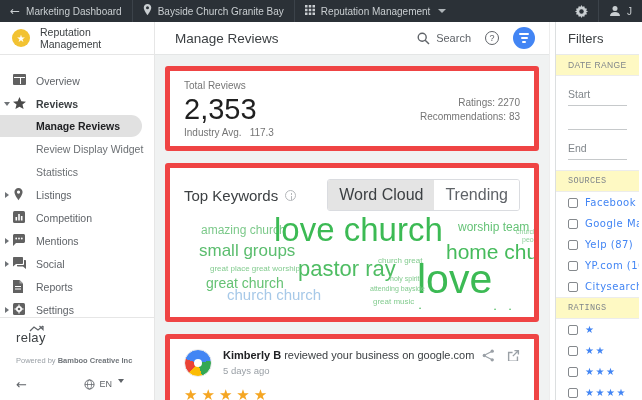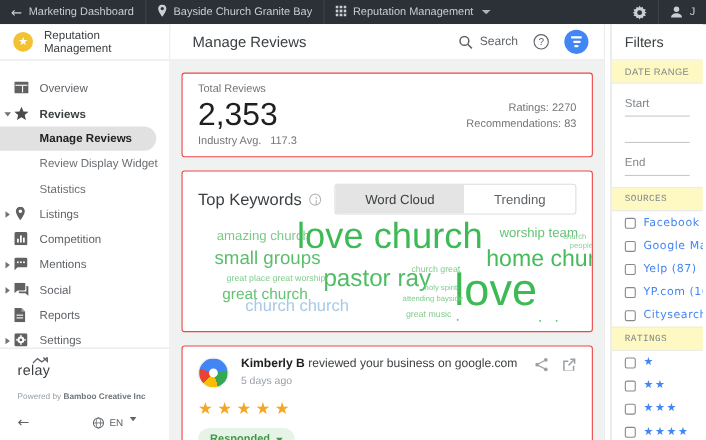--- a/index.html
+++ b/index.html
@@ -55,40 +55,40 @@
   .mh-right { margin-left:auto; display:flex; align-items:center; gap:14px; }
   .search { display:flex; align-items:center; gap:6px; cursor:pointer; }
   .search-label { font-size:11px; color:#5f6368; }
   .help-ic { width:14px; height:14px; border:1.2px solid #5f6368; border-radius:50%; display:flex; align-items:center; justify-content:center; color:#5f6368; font-size:9px; cursor:pointer; }
   .help-ic::after { content:"?"; }
   .filter-btn { width:22px; height:22px; border-radius:50%; background:#4285f4; display:flex; flex-direction:column; align-items:center; justify-content:center; gap:2px; cursor:pointer; }
   .filter-btn i { display:block; height:2px; background:#fff; border-radius:1px; }
   .fb1{width:10px;} .fb2{width:7px;} .fb3{width:4px;}
 
   .content { flex:1; padding:11px 10px; overflow:hidden; }
-  .card { background:#fff; border:1px solid #ef4444; border-radius:3px; }
+  .card { background:#fff; border:5px solid #ef4444; border-radius:3px; }
 
   
   .card-stats { padding:9px 14px 8px; margin-bottom:12px; }
   .stat-title { font-size:10px; color:#757575; }
   .stat-row { display:flex; align-items:center; justify-content:space-between; margin-top:2px; }
   .stat-big { font-size:29px; color:#1f1f1f; }
   .stat-side { text-align:right; font-size:10px; color:#757575; line-height:14px; }
   .stat-avg { font-size:10px; color:#757575; margin-top:1px; }
   .stat-avg span + span { margin-left:8px; }
 
   
   .card-kw { margin-bottom:12px; }
   .kw-head { display:flex; align-items:center; padding:11px 14px 0; }
   .kw-title { font-size:15px; color:#3c4043; }
   .info-ic { width:11px; height:11px; border:1px solid #b5b8bb; border-radius:50%; margin-left:7px; position:relative; }
   .info-ic::after { content:""; position:absolute; left:4.5px; top:2px; width:1.5px; height:2px; background:#b5b8bb; }
   .info-ic::before { content:""; position:absolute; left:4.5px; top:5px; width:1.5px; height:4px; background:#b5b8bb; }
   .kw-toggle { margin-left:auto; display:flex; border:1px solid #dadce0; border-radius:3px; overflow:hidden; }
-  .kw-toggle > div { font-size:12px; color:#5f6368; padding:6px 27px; cursor:pointer; background:#fff; }
+  .kw-toggle > div { font-size:16px; color:#5f6368; padding:6px 11px; cursor:pointer; background:#fff; }
   .kw-toggle > div.on { background:#e4e4e4; color:#3c4043; }
   .cloud { position:relative; height:104px; margin-top:2px; overflow:hidden; }
   .cloud-word { position:absolute; white-space:nowrap; line-height:1; }
 
   
   .card-review { padding:10px 14px; }
   .rv-head { display:flex; align-items:flex-start; }
   .avatar { width:28px; height:28px; border-radius:50%; border:1px solid #ececec; background:
       conic-gradient(#4285f4 0 22%, #34a853 22% 45%, #fbbc04 45% 62%, #ea4335 62% 80%, #4285f4 80%);
       position:relative; flex-shrink:0; }

